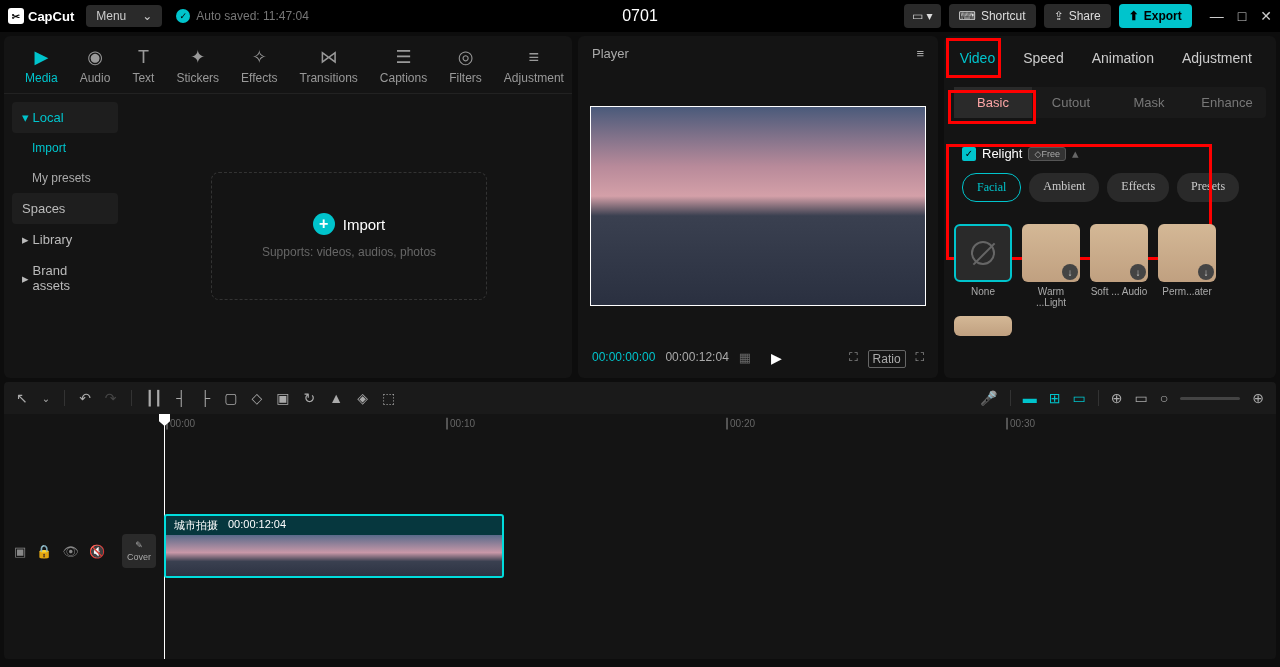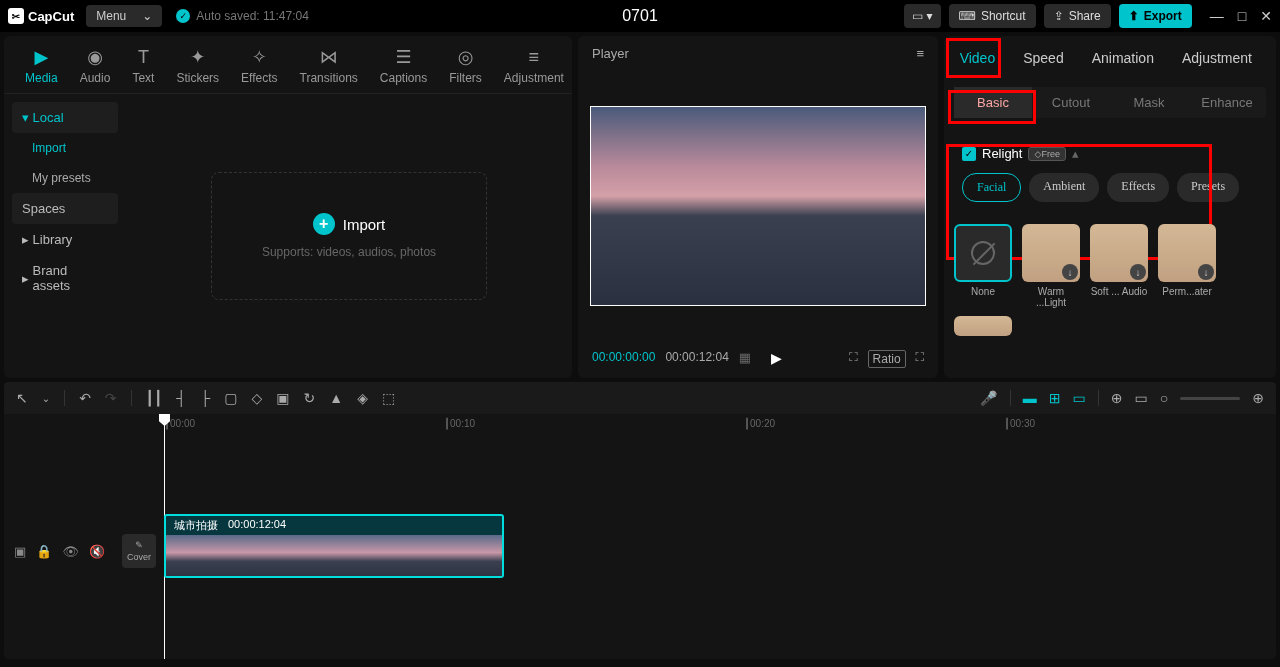--- a/index.html
+++ b/index.html
@@ -327,21 +327,21 @@
     <span class="tb-icon">○</span>
     <span style="width:60px;height:3px;background:#444;border-radius:2px"></span>
     <span class="tb-icon">⊕</span>
   </div>
 </div>
 
 <div class="timeline">
   <div class="ruler">
     <div class="ruler-mark" style="left:160px">┃<span>00:00</span></div>
     <div class="ruler-mark" style="left:440px">┃<span>00:10</span></div>
-    <div class="ruler-mark" style="left:740px">┃<span>00:20</span></div>
+    <div class="ruler-mark" style="left:720px">┃<span>00:20</span></div>
     <div class="ruler-mark" style="left:1000px">┃<span>00:30</span></div>
   </div>
   <div class="playhead"></div>
   <div class="tl-body">
     <div class="tl-left">
       <span>▣</span>
       <span>🔒</span>
       <span>👁</span>
       <span>🔇</span>
     </div>

